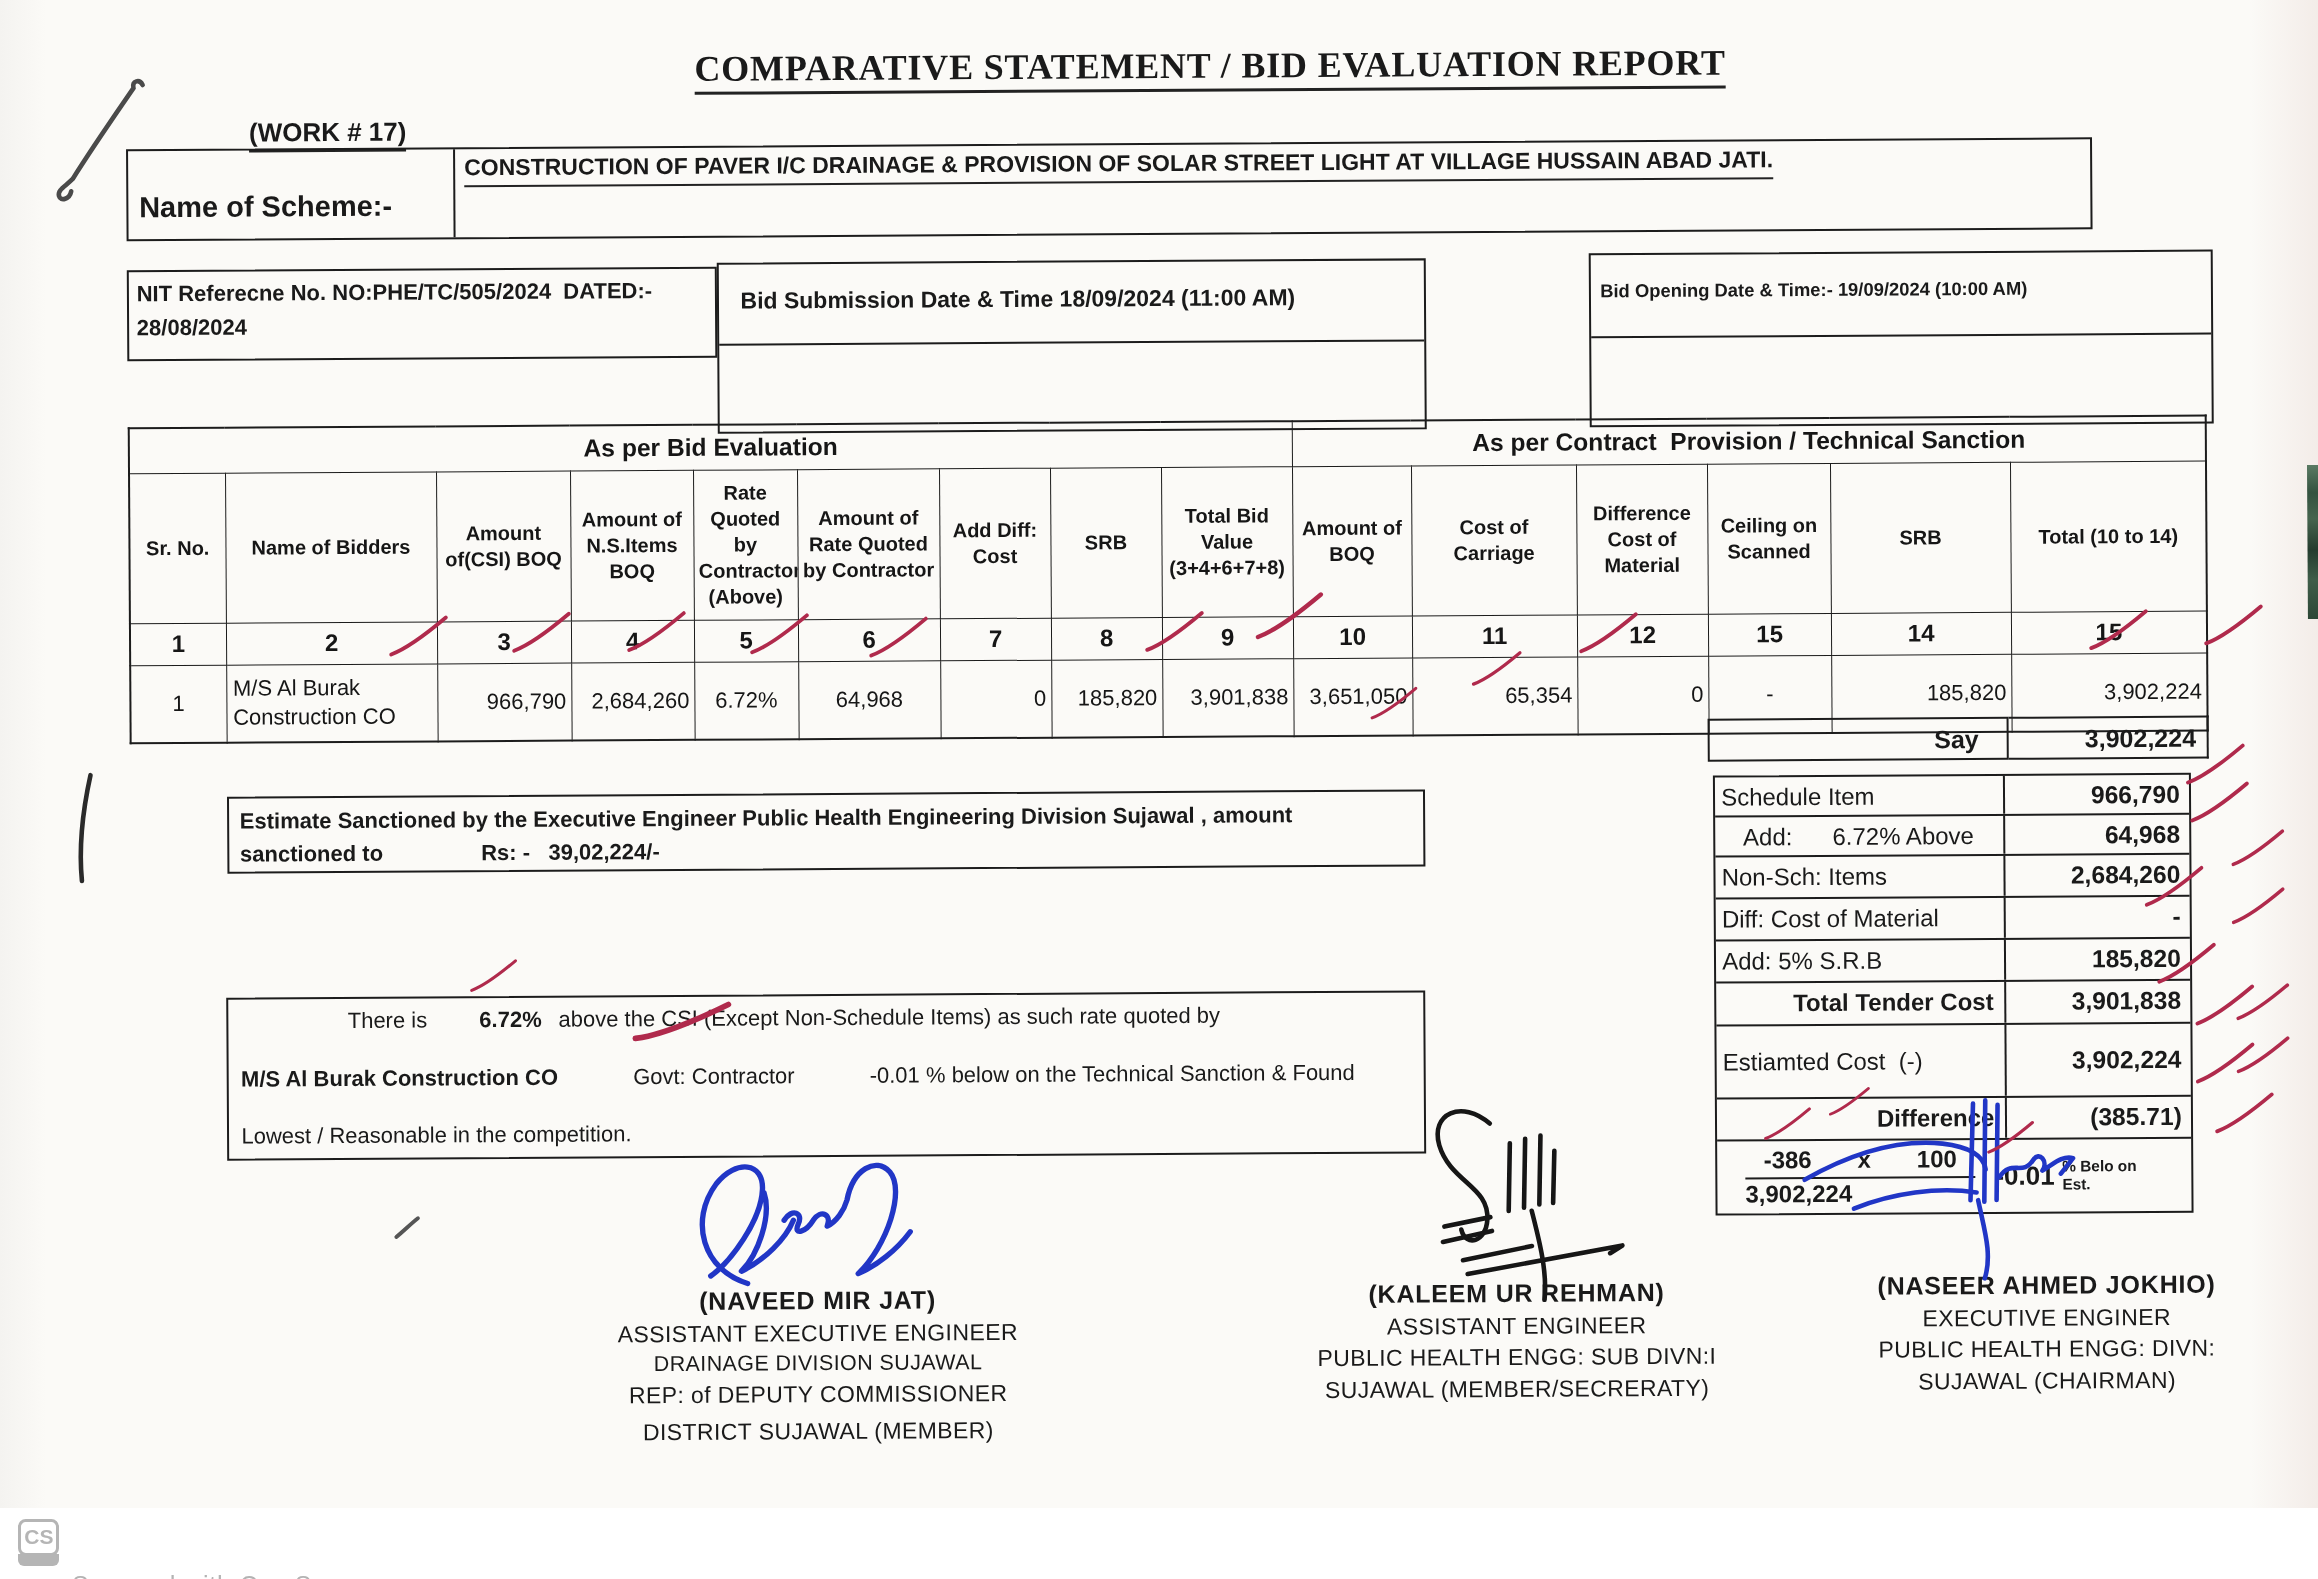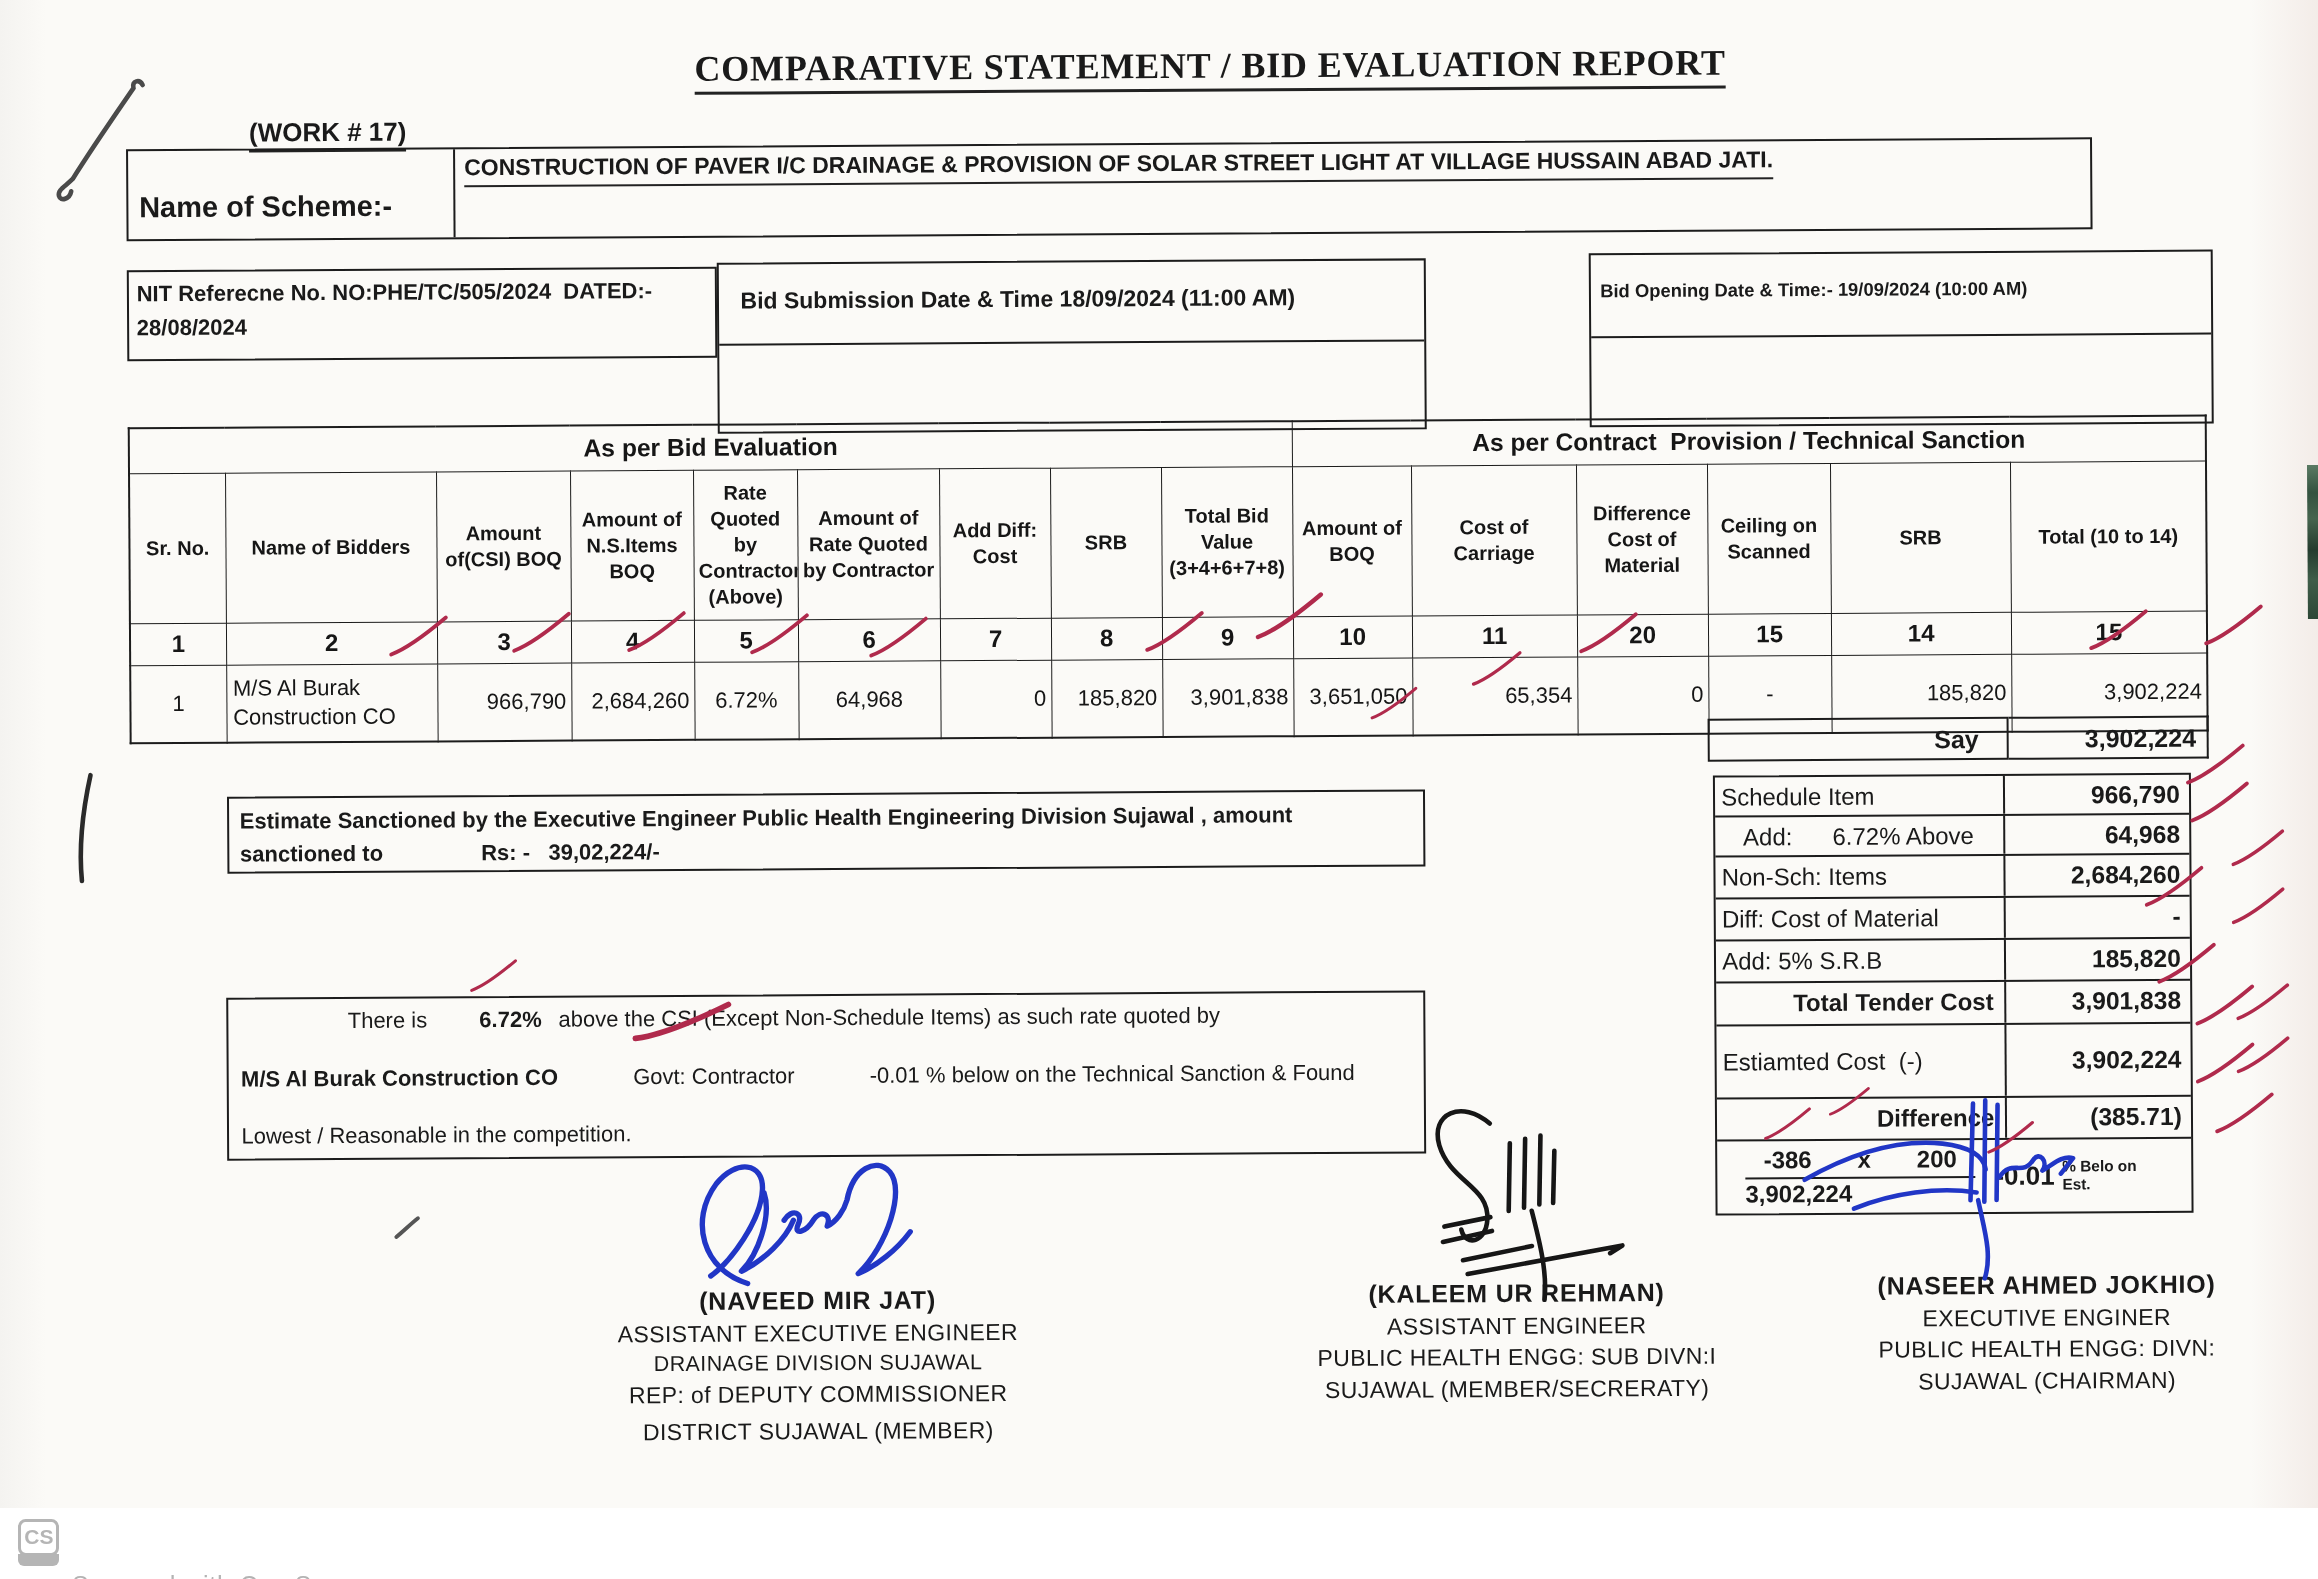--- a/index.html
+++ b/index.html
@@ -181,21 +181,21 @@
       <td>2</td>
       <td>3</td>
       <td>4</td>
       <td>5</td>
       <td>6</td>
       <td>7</td>
       <td>8</td>
       <td>9</td>
       <td>10</td>
       <td>11</td>
-      <td>20</td>
+      <td>12</td>
       <td>15</td>
       <td>14</td>
       <td>15</td>
     </tr>
     <tr class="datarow">
       <td class="ta-c">1</td>
       <td class="ta-l bidname">M/S Al Burak Construction CO</td>
       <td class="ta-r">966,790</td>
       <td class="ta-r">2,684,260</td>
       <td class="ta-c">6.72%</td>
@@ -249,21 +249,21 @@
     </div>
     <div class="sum-row" style="height:40px">
       <div class="sum-label r bold">Difference</div>
       <div class="sum-value">(385.71)</div>
     </div>
     <div class="sum-row sum-frac">
       <div class="frac">
         <div class="frac-top">
           <span>-386</span>
           <span>x</span>
-          <span>200</span>
+          <span>100</span>
         </div>
         <div class="frac-bottom">3,902,224</div>
       </div>
       <div class="frac-result">-0.01</div>
       <div class="frac-note">
         <div>% Belo on</div>
         <div>Est.</div>
       </div>
     </div>
   </div>

